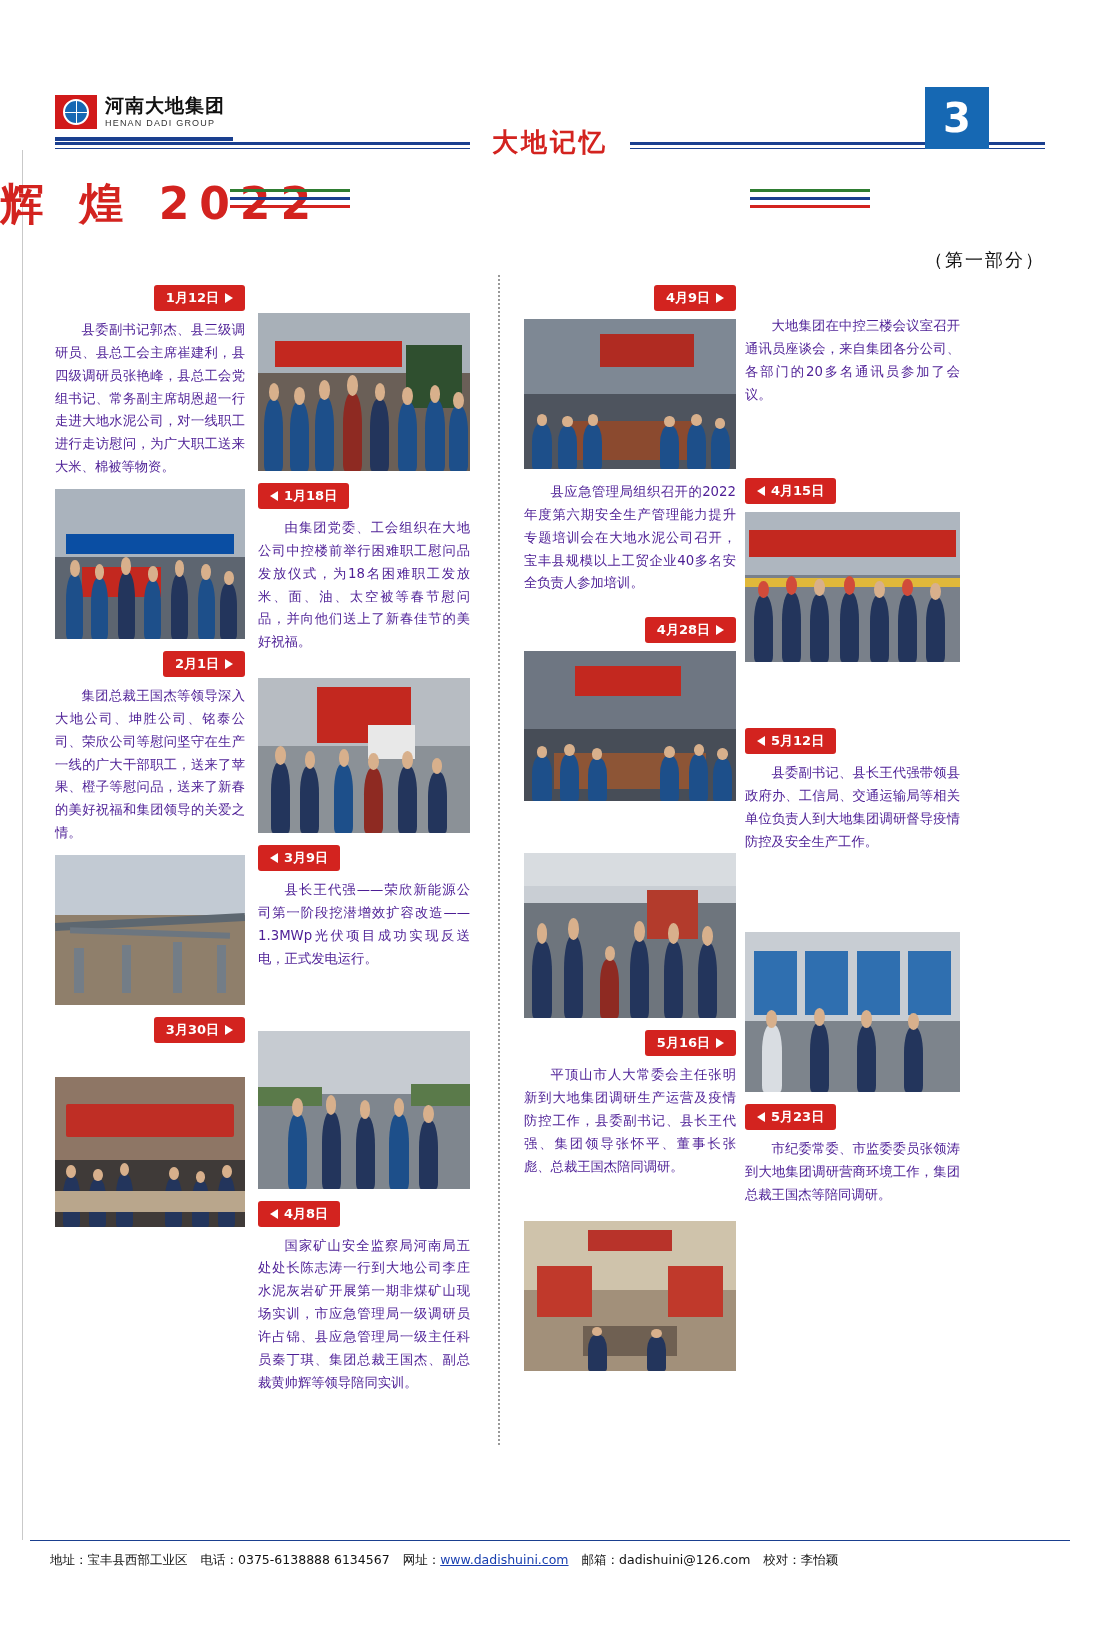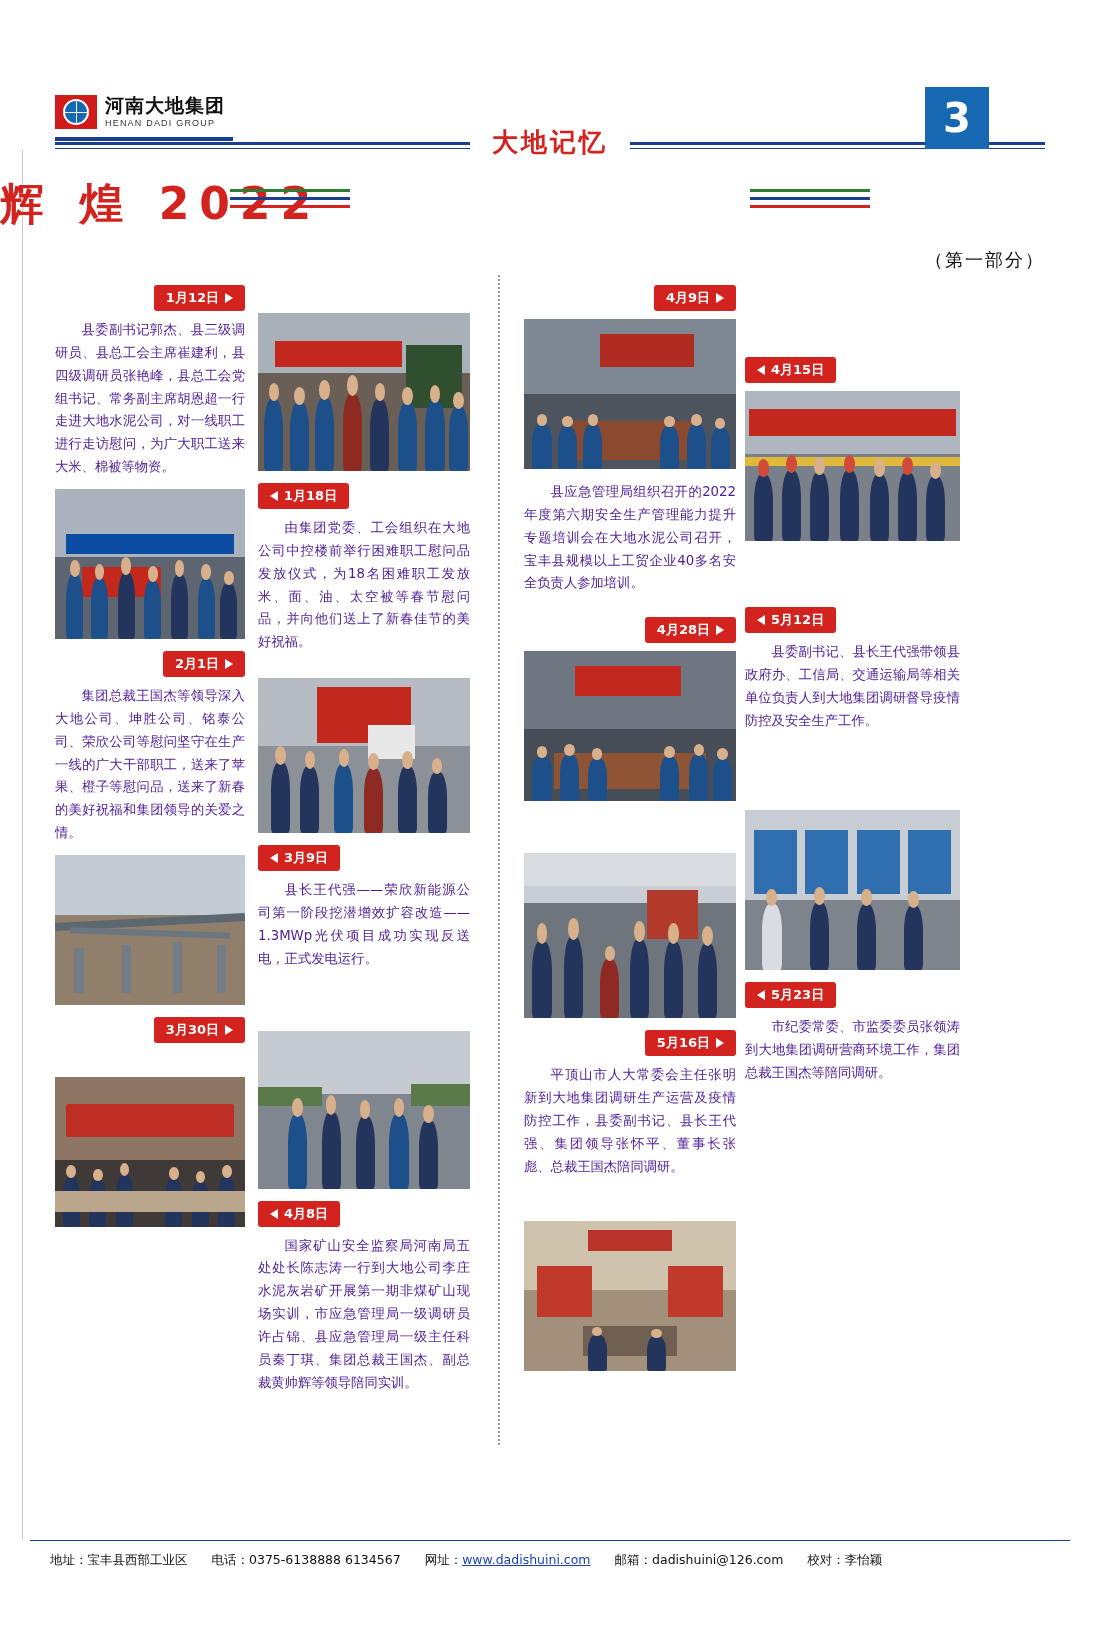--- a/index.html
+++ b/index.html
@@ -188,21 +188,21 @@
   }
 
   
   .footer-rule {
     position: absolute; left: 30px; top: 1540px; width: 1040px; height: 0;
     border-top: 1px solid #1a3f8f;
   }
   .footer {
     position: absolute; left: 50px; top: 1552px; width: 1010px;
     font-size: 12.5px; color: #111;
-    display: flex; gap: 24px; align-items: baseline;
+    display: flex; gap: 13px; align-items: baseline;
     font-family: "DejaVu Sans", sans-serif;
   }
   .footer a { color: #1a40b0; text-decoration: underline; }
 
   .edge-rule-left {
     position: absolute; left: 22px; top: 150px; width: 0; height: 1390px;
     border-left: 1px solid #c9c9c9;
   }
 </style>
 </head>
@@ -573,20 +573,21 @@
           </div>
         <div class="fig" style="left:58%;height:52%;">
             <span class="head"></span>
           </div>
       </div>
     </div>
   </div>
 
   <div class="col col4">
 
+    <p class="para" style="margin-top:30px;">大地集团在中控三楼会议室召开通讯员座谈会，来自集团各分公司、各部门的20多名通讯员参加了会议。</p>
 
     <div class="pill-row left" style="margin-top:72px;">
       <div class="date-pill">
         <span class="tri tri-left"></span>
         <span>4月15日</span>
       </div>
     </div>
 
     <div class="photo" style="height:150px;background:#8a9099;">
       <div class="sky" style="background:#aeb6bf;height:42%;"></div>

